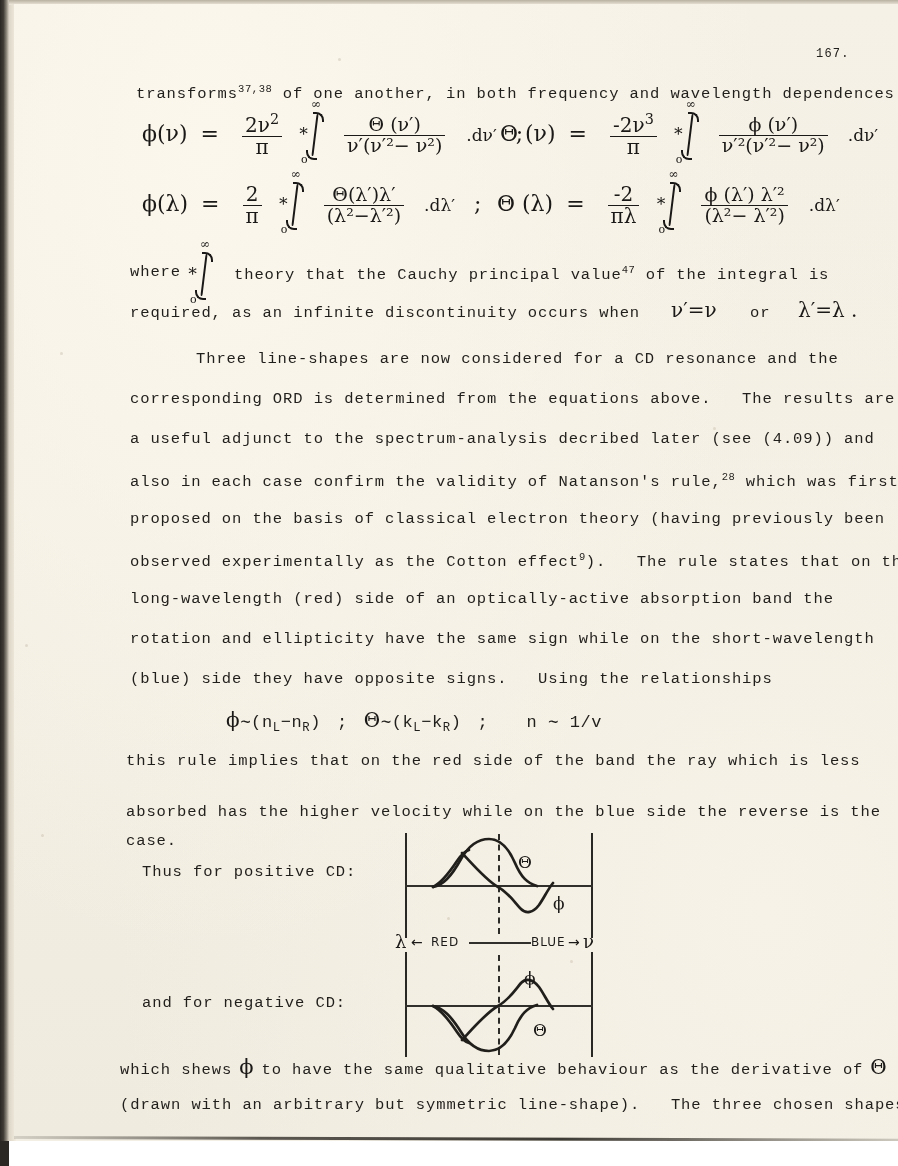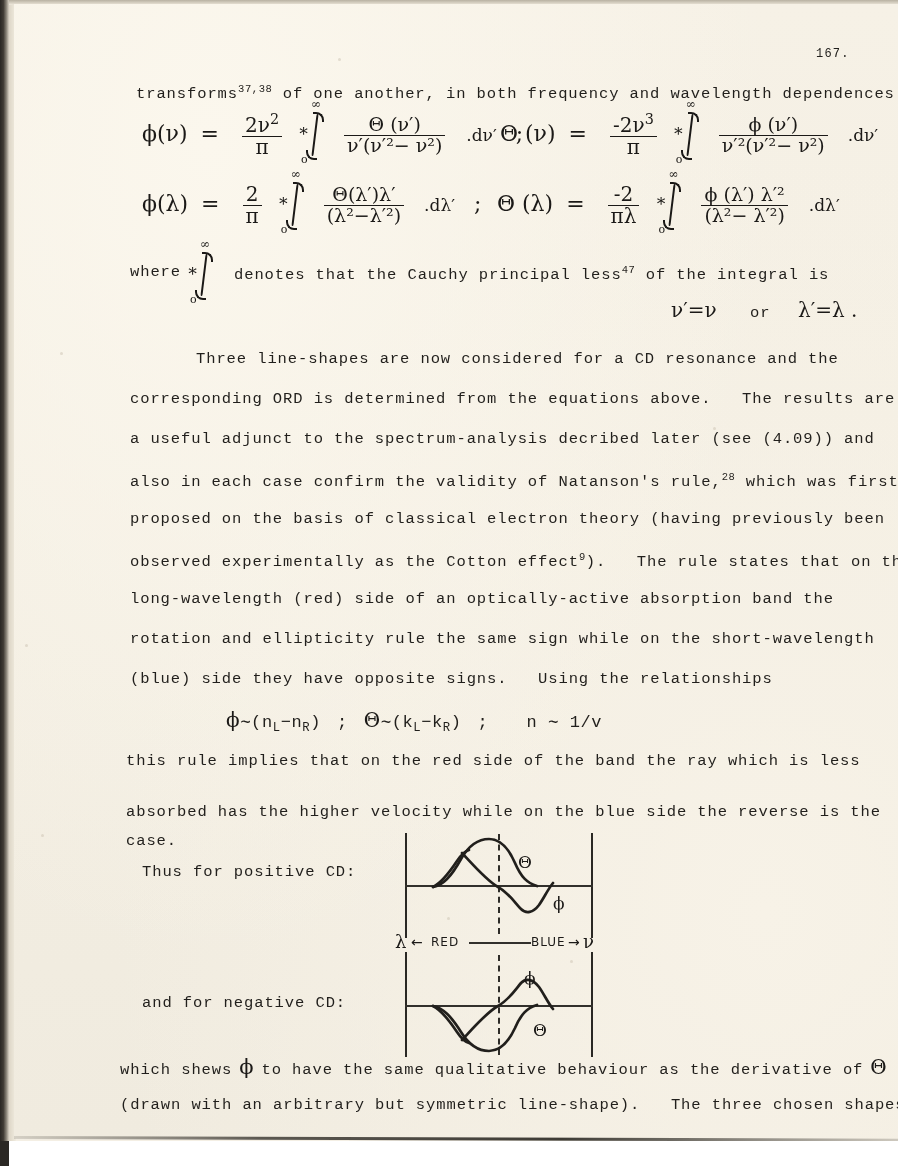--- a/index.html
+++ b/index.html
@@ -315,38 +315,39 @@
     <div class="hand" style="left:188px; top:252px; font-size:20px;">
       <span class="mi">
         <span class="inf">∞</span>
         <span class="star">∗</span>
         <span class="bar"></span>
         <span class="hook-t"></span>
         <span class="hook-b"></span>
         <span class="zero">o</span>
       </span>
     </div>
-    <div class="t" style="left:234px; top:265px;"><span>denotes that the Cauchy principal less</span><span class="sup">47</span><span> of the integral is</span></div>
-
+    <div class="t" style="left:234px; top:265px;"><span>theory that the Cauchy principal value</span><span class="sup">47</span><span> of the integral is</span></div>
+
+    <div class="t" style="left:130px; top:306px;">required, as an infinite discontinuity occurs when</div>
     <div class="hand" style="left:671px; top:300px; font-size:20px;">ν′=ν</div>
     <div class="t" style="left:750px; top:306px;">or</div>
     <div class="hand" style="left:798px; top:300px; font-size:20px;">λ′=λ .</div>
 
     <div class="t" style="left:196px; top:352px;">Three line-shapes are now considered for a CD resonance and the</div>
     <div class="t" style="left:130px; top:392px;">corresponding ORD is determined from the equations above.   The results are</div>
     <div class="t" style="left:130px; top:432px;">a useful adjunct to the spectrum-analysis decribed later (see (4.09)) and</div>
 
     <div class="t" style="left:130px; top:472px;"><span>also in each case confirm the validity of Natanson's rule,</span><span class="sup">28</span><span> which was first</span></div>
 
     <div class="t" style="left:130px; top:512px;">proposed on the basis of classical electron theory (having previously been</div>
 
     <div class="t" style="left:130px; top:552px;"><span>observed experimentally as the Cotton effect</span><span class="sup">9</span><span>).   The rule states that on the</span></div>
 
     <div class="t" style="left:130px; top:592px;">long-wavelength (red) side of an optically-active absorption band the</div>
-    <div class="t" style="left:130px; top:632px;">rotation and ellipticity rule the same sign while on the short-wavelength</div>
+    <div class="t" style="left:130px; top:632px;">rotation and ellipticity have the same sign while on the short-wavelength</div>
     <div class="t" style="left:130px; top:672px;">(blue) side they have opposite signs.   Using the relationships</div>
 
     <div class="t" style="left:226px; top:710px; font-size:17px; letter-spacing:.6px;"><span class="hand" style="position:relative; font-size:20px;">ϕ</span><span>∼</span><span>(n</span><span class="sb">L</span><span>−n</span><span class="sb">R</span><span>)</span><span style="margin:0 16px;">;</span><span class="hand" style="position:relative; font-size:20px;">Θ</span><span>∼</span><span>(k</span><span class="sb">L</span><span>−k</span><span class="sb">R</span><span>)</span><span style="margin:0 16px;">;</span><span style="margin-left:22px;">n ∼ 1/v</span></div>
 
     <div class="t" style="left:126px; top:754px;">this rule implies that on the red side of the band the ray which is less</div>
     <div class="t" style="left:126px; top:794px;margin-top:11px;">absorbed has the higher velocity while on the blue side the reverse is the</div>
     <div class="t" style="left:126px; top:834px;">case.</div>
 
     <div class="t" style="left:142px; top:865px;">Thus for positive CD:</div>
     <div class="t" style="left:142px; top:996px;text-align:center;">and for negative CD:</div>

